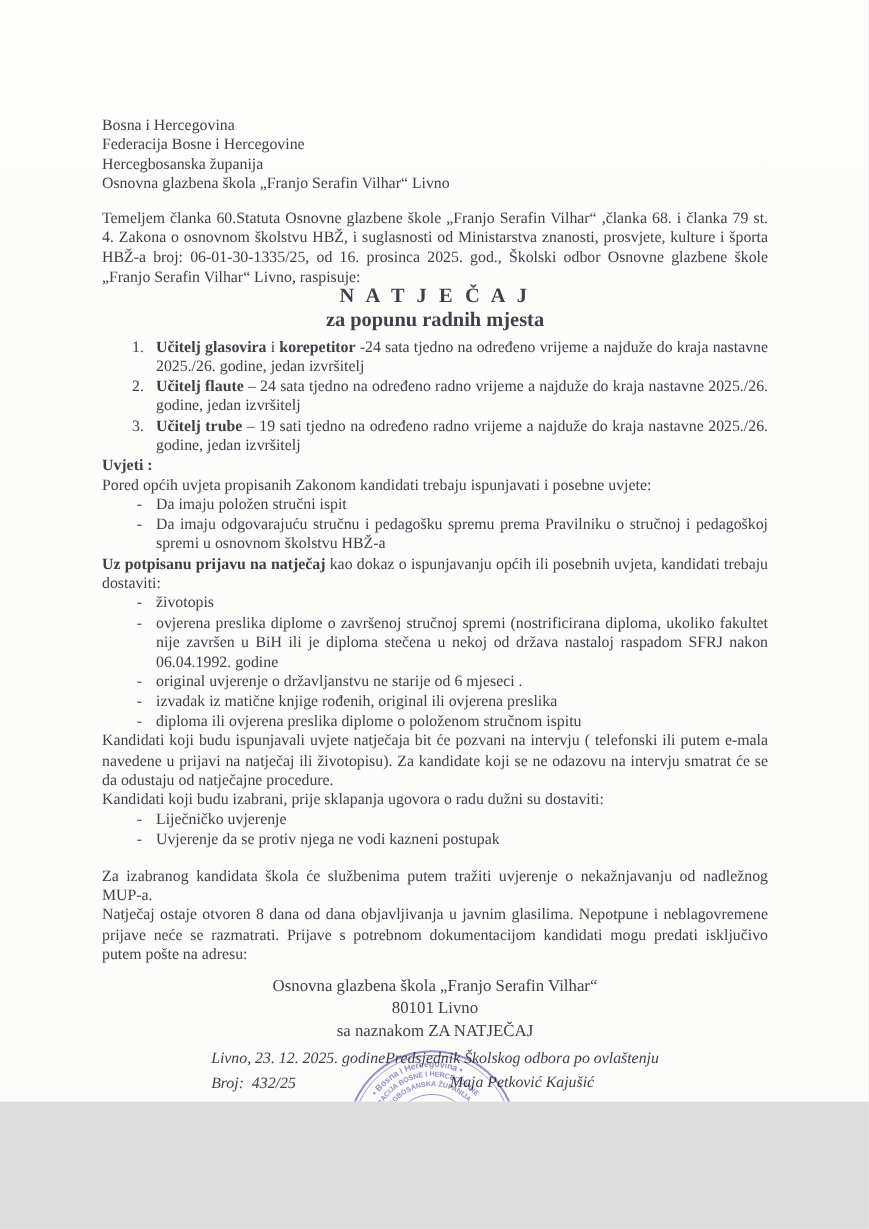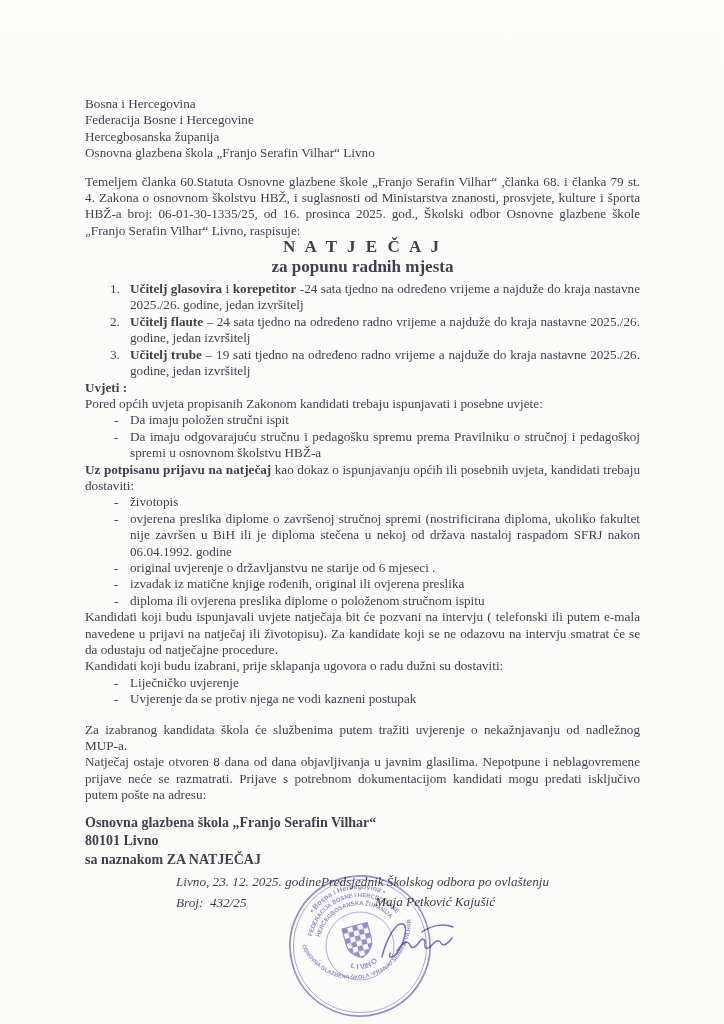--- a/index.html
+++ b/index.html
@@ -1,37 +1,37 @@
 <!DOCTYPE html>
 <html><head>
 <meta charset="utf-8">
 <style>
   * { box-sizing: border-box; margin: 0; padding: 0; }
   html, body { width: 724px; height: 1024px; }
   body { background: #ddd; font-family: "Liberation Serif", "DejaVu Serif", serif; }
   .page {
-    position: relative; width: 724px; height: 1024px; overflow: hidden;
+    position: relative; width: 724px; height: 918px; overflow: hidden;
     background: linear-gradient(180deg, #fdfdfc 0%, #fbfbf9 100%);
     color: #413f4c; font-size: 13.2px; line-height: 16.4px;
     padding: 96px 84px 16px 85px;
   }
   p { text-align: justify; }
   .b { font-weight: bold; }
   .header-block { margin-bottom: 12px; }
   .title-block { text-align: center; margin: 0 0 6px; }
   .doc-title { font-size: 17px; font-weight: bold; letter-spacing: 3px; }
   .doc-subtitle { font-size: 17px; font-weight: bold; margin-top: 3px; }
   ol.positions { list-style: none; counter-reset: pos; }
   ol.positions li { counter-increment: pos; position: relative; padding-left: 45px; text-align: justify; }
   ol.positions li::before { content: counter(pos) "."; position: absolute; left: 25px; }
   ul.dash { list-style: none; }
   ul.dash li { position: relative; padding-left: 45px; text-align: justify; }
   ul.dash li::before { content: "-"; position: absolute; left: 29px; }
   .gap { margin-top: 14px; }
-  .address { text-align: left; font-weight: bold; font-size: 14px; line-height: 18.5px; margin-top: 10px; }
+  .address { text-align: center; font-weight: normal; font-size: 14px; line-height: 18.5px; margin-top: 10px; }
   .footer { display: flex; justify-content: center; margin-top: 5px; font-style: italic; }
   .footer-left div { margin-bottom: 4px; white-space: pre-wrap; }
   .footer-right { text-align: center; }
   .footer-right div { margin-bottom: 3px; }
   .signature { display: block; margin: -2px auto 0; transform: translateX(-6px); }
   .stamp { position: absolute; left: 280px; top: 870px; mix-blend-mode: multiply; opacity: 0.9; }
   .st { fill: #8d83cd; font-family: "Liberation Sans", "DejaVu Sans", sans-serif; font-weight: bold; }
 </style>
 </head>
 <body>

